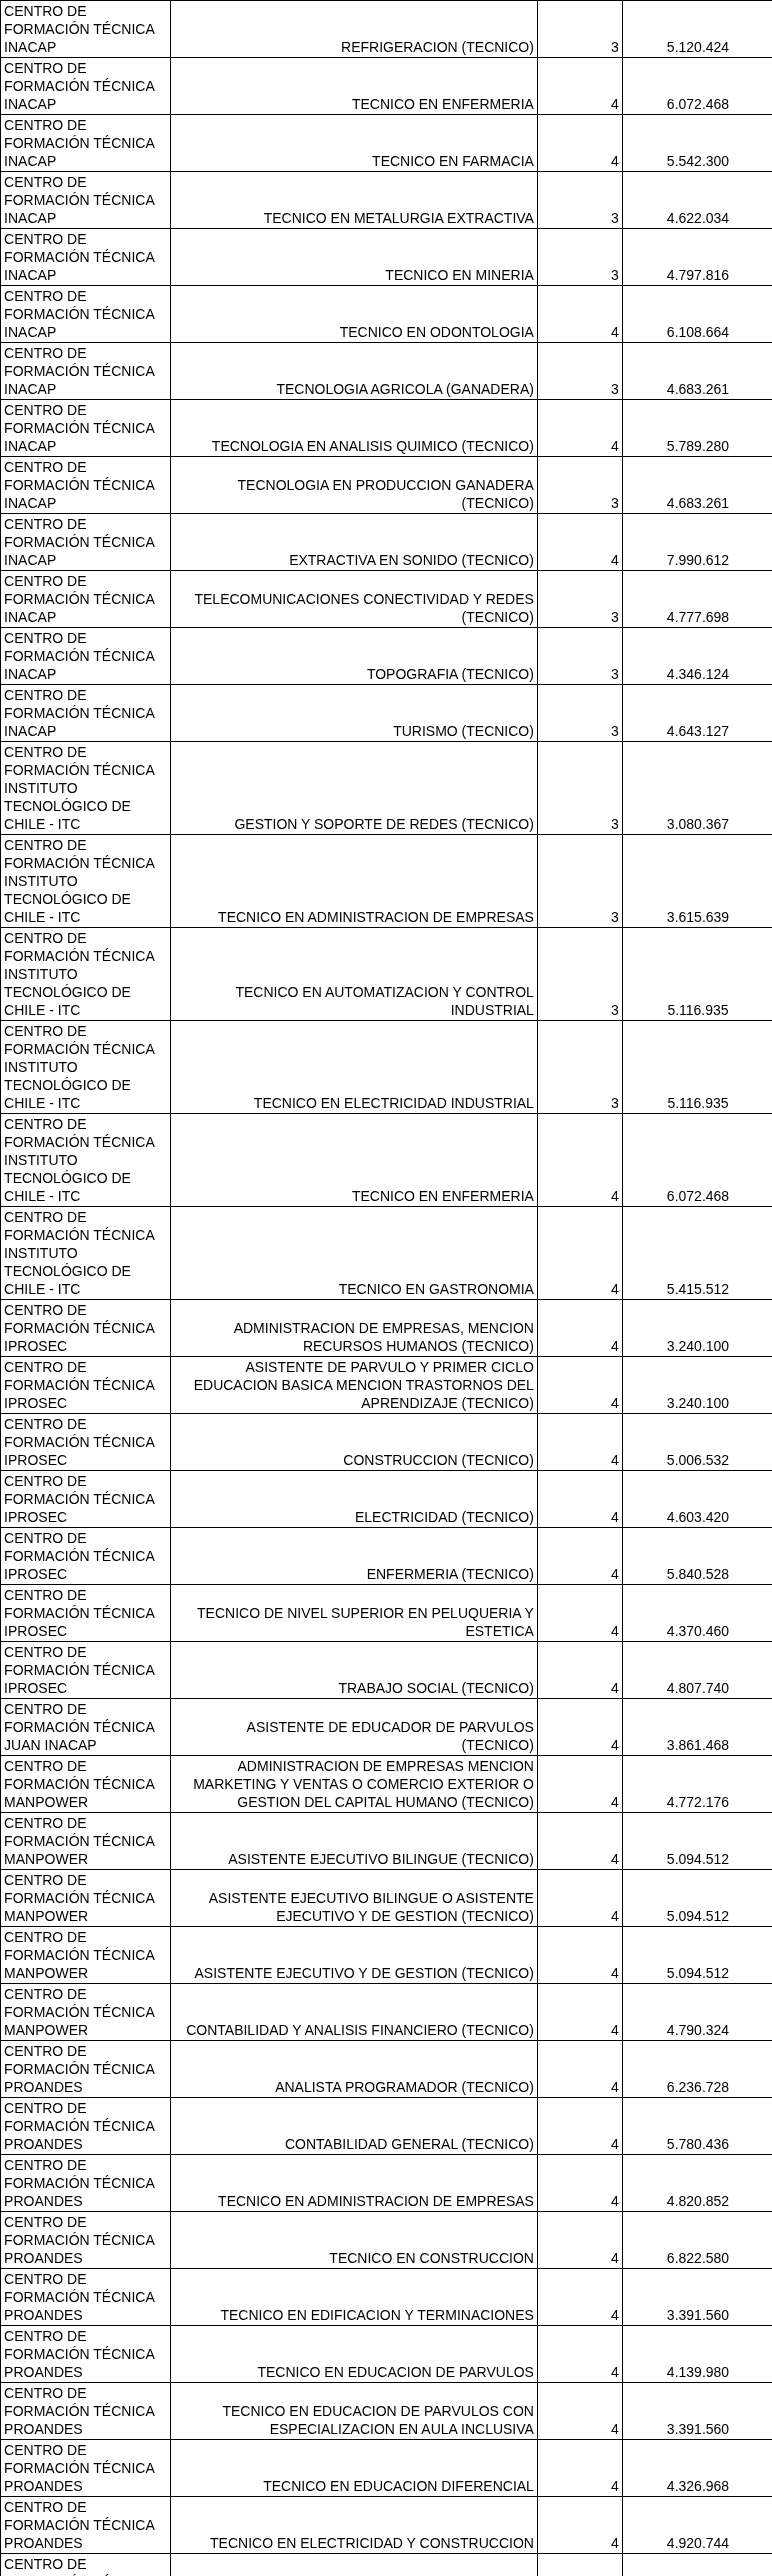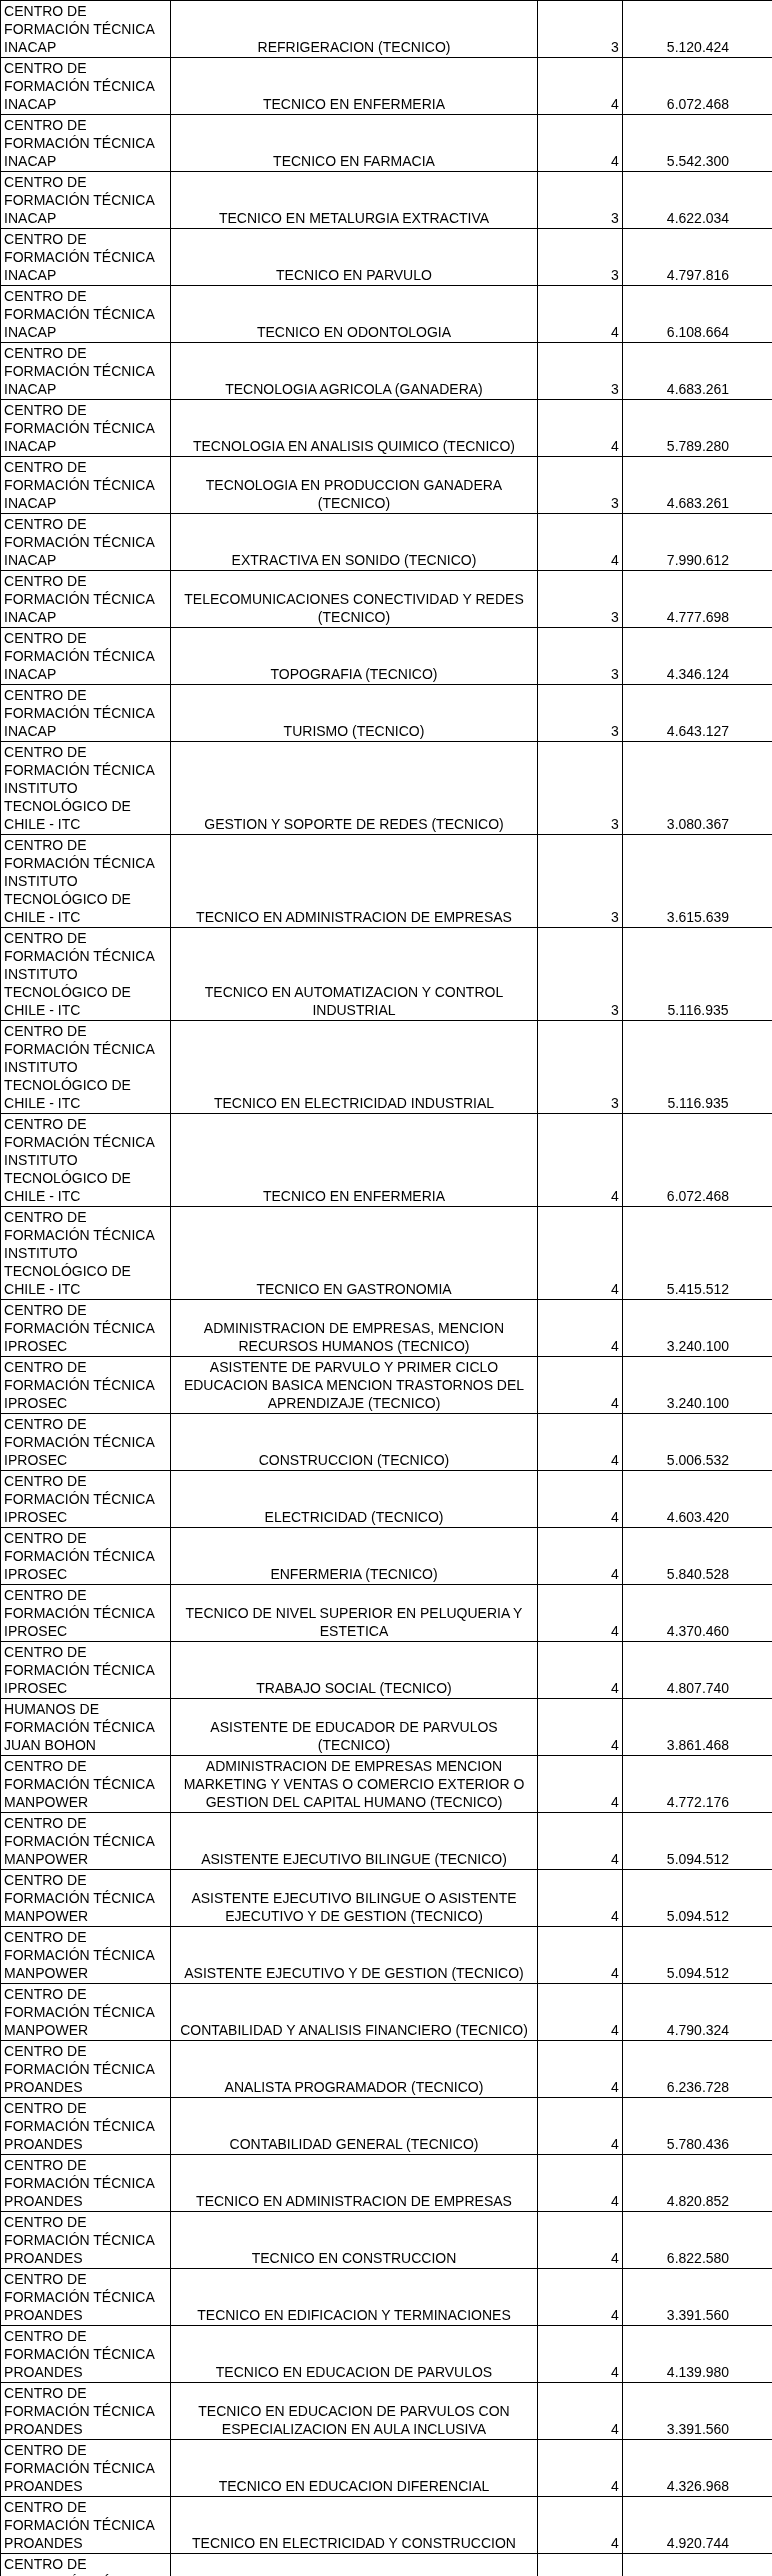--- a/index.html
+++ b/index.html
@@ -19,21 +19,21 @@
   }
   table.programs td {
     border: 0.5px solid #000000;
     vertical-align: bottom;
     padding: 1px 3.1px;
     font-size: 14px;
     line-height: 18px;
     overflow-wrap: break-word;
   }
   td.c-inst  { text-align: left; }
-  td.c-prog  { text-align: center; }
+  td.c-prog  { text-align: right; }
   td.c-dur   { text-align: right; padding-right: 11.3px; }
   td.c-price { text-align: center; padding-right: 17.5px; }
 </style>
 </head>
 <body>
 
 <table class="programs">
   <colgroup>
     <col style="width:170px">
     <col style="width:367px">
@@ -60,21 +60,21 @@
     <td class="c-price">5.542.300</td>
   </tr>
       <tr>
     <td class="c-inst">CENTRO DE FORMACIÓN TÉCNICA INACAP</td>
     <td class="c-prog">TECNICO EN METALURGIA EXTRACTIVA</td>
     <td class="c-dur">3</td>
     <td class="c-price">4.622.034</td>
   </tr>
       <tr>
     <td class="c-inst">CENTRO DE FORMACIÓN TÉCNICA INACAP</td>
-    <td class="c-prog">TECNICO EN PARVULO</td>
+    <td class="c-prog">TECNICO EN MINERIA</td>
     <td class="c-dur">3</td>
     <td class="c-price">4.797.816</td>
   </tr>
       <tr>
     <td class="c-inst">CENTRO DE FORMACIÓN TÉCNICA INACAP</td>
     <td class="c-prog">TECNICO EN ODONTOLOGIA</td>
     <td class="c-dur">4</td>
     <td class="c-price">6.108.664</td>
   </tr>
       <tr>
@@ -191,21 +191,21 @@
     <td class="c-dur">4</td>
     <td class="c-price">4.370.460</td>
   </tr>
       <tr>
     <td class="c-inst">CENTRO DE FORMACIÓN TÉCNICA IPROSEC</td>
     <td class="c-prog">TRABAJO SOCIAL (TECNICO)</td>
     <td class="c-dur">4</td>
     <td class="c-price">4.807.740</td>
   </tr>
       <tr>
-    <td class="c-inst">HUMANOS DE FORMACIÓN TÉCNICA JUAN BOHON</td>
+    <td class="c-inst">CENTRO DE FORMACIÓN TÉCNICA JUAN INACAP</td>
     <td class="c-prog">ASISTENTE DE EDUCADOR DE PARVULOS (TECNICO)</td>
     <td class="c-dur">4</td>
     <td class="c-price">3.861.468</td>
   </tr>
       <tr>
     <td class="c-inst">CENTRO DE FORMACIÓN TÉCNICA MANPOWER</td>
     <td class="c-prog">ADMINISTRACION DE EMPRESAS MENCION MARKETING Y VENTAS O COMERCIO EXTERIOR O GESTION DEL CAPITAL HUMANO (TECNICO)</td>
     <td class="c-dur">4</td>
     <td class="c-price">4.772.176</td>
   </tr>

